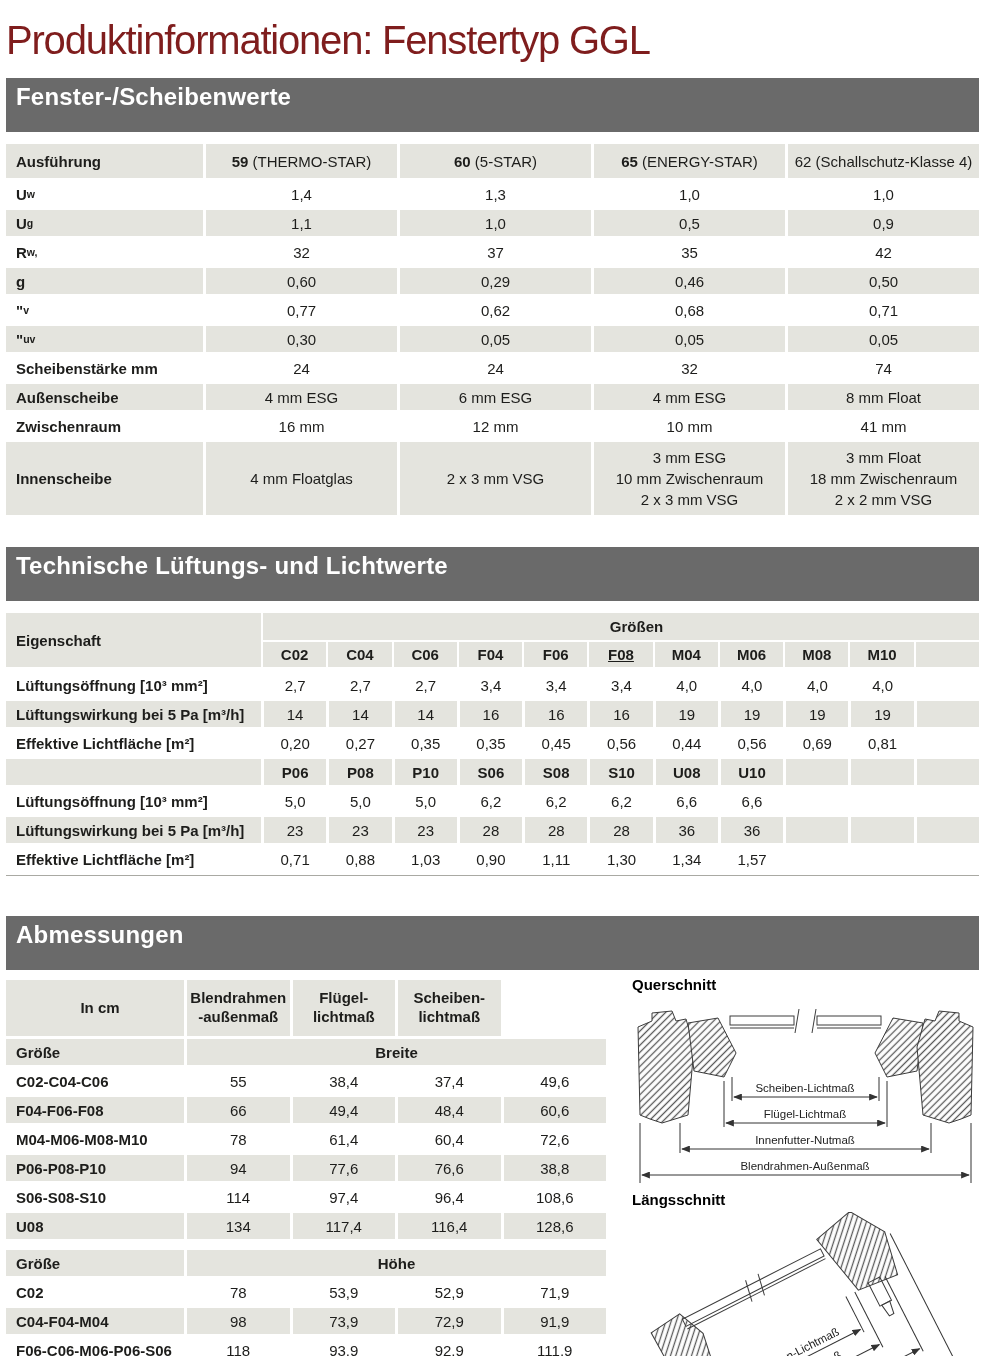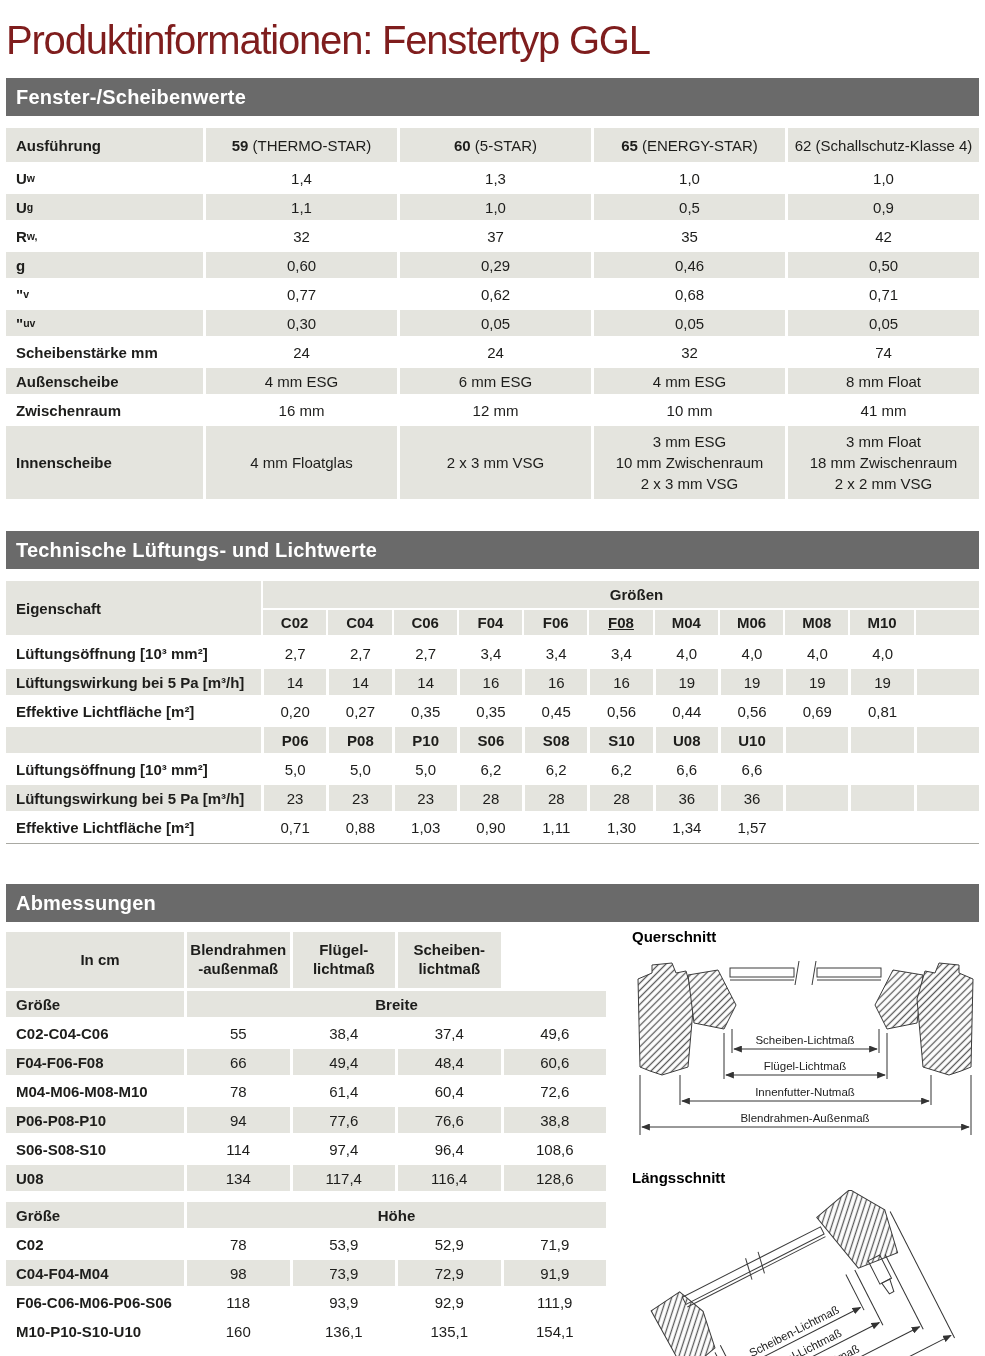--- a/index.html
+++ b/index.html
@@ -9,22 +9,22 @@
     font-family:"Liberation Sans","DejaVu Sans",sans-serif;
   }
   .page{padding:0 6px;}
   h1{
     margin:18px 0 0 0;padding:0;
     font-size:40px;line-height:44px;font-weight:normal;letter-spacing:-1.2px;
     color:#7f1d1d;
   }
   .bar{
     background:#6a6a6a;color:#fff;
-    font-size:20px;font-weight:bold;letter-spacing:.2px;
-    height:38px;line-height:38px;padding-left:10px;
+    font-size:24px;font-weight:bold;letter-spacing:.2px;
+    height:54px;line-height:38px;padding-left:10px;
   }
   .bar1{margin-top:16px;}
   .bar2{margin-top:32px;}
   .bar3{margin-top:40px;}
   .tbl{margin-top:12px;}
   .row{display:grid;column-gap:3px;margin-bottom:3px;}
   .t1 .row{grid-template-columns:197px repeat(4,1fr);}
   .t2 .row{grid-template-columns:255px repeat(11,1fr);}
   .t3{width:600px;}
   .t3 .row{grid-template-columns:178px repeat(4,1fr);}
@@ -46,21 +46,21 @@
   }
   .t2h .cell{min-height:0;}
   .eig{grid-row:1/3;grid-column:1;}
   .groessen{grid-row:1;grid-column:2/13;padding-left:31px;}
   .span4{grid-column:2/6;}
   .hr{border-bottom:1px solid #a9a9a3;margin-top:1px;}
   .gap10{height:8px;}
   .abm-body{position:relative;margin-top:10px;min-height:440px;}
   .drawings{position:absolute;left:622px;top:-4px;width:357px;}
   .dr-title{font-weight:bold;font-size:15px;margin:0 0 4px 4px;color:#000;}
-  .dr-title2{margin-top:28px;}
+  .dr-title2{margin-top:2px;}
   svg{display:block;}
   svg text{font-family:"Liberation Sans","DejaVu Sans",sans-serif;font-size:11.5px;fill:#222;}
   .sk{stroke:#3c3c3c;stroke-width:1;fill:none;}
   .hatch{stroke:#3c3c3c;stroke-width:1;fill:url(#hp);}
   .dim{stroke:#333;stroke-width:1;}
 </style>
 </head>
 <body>
 
 <div class="page">

